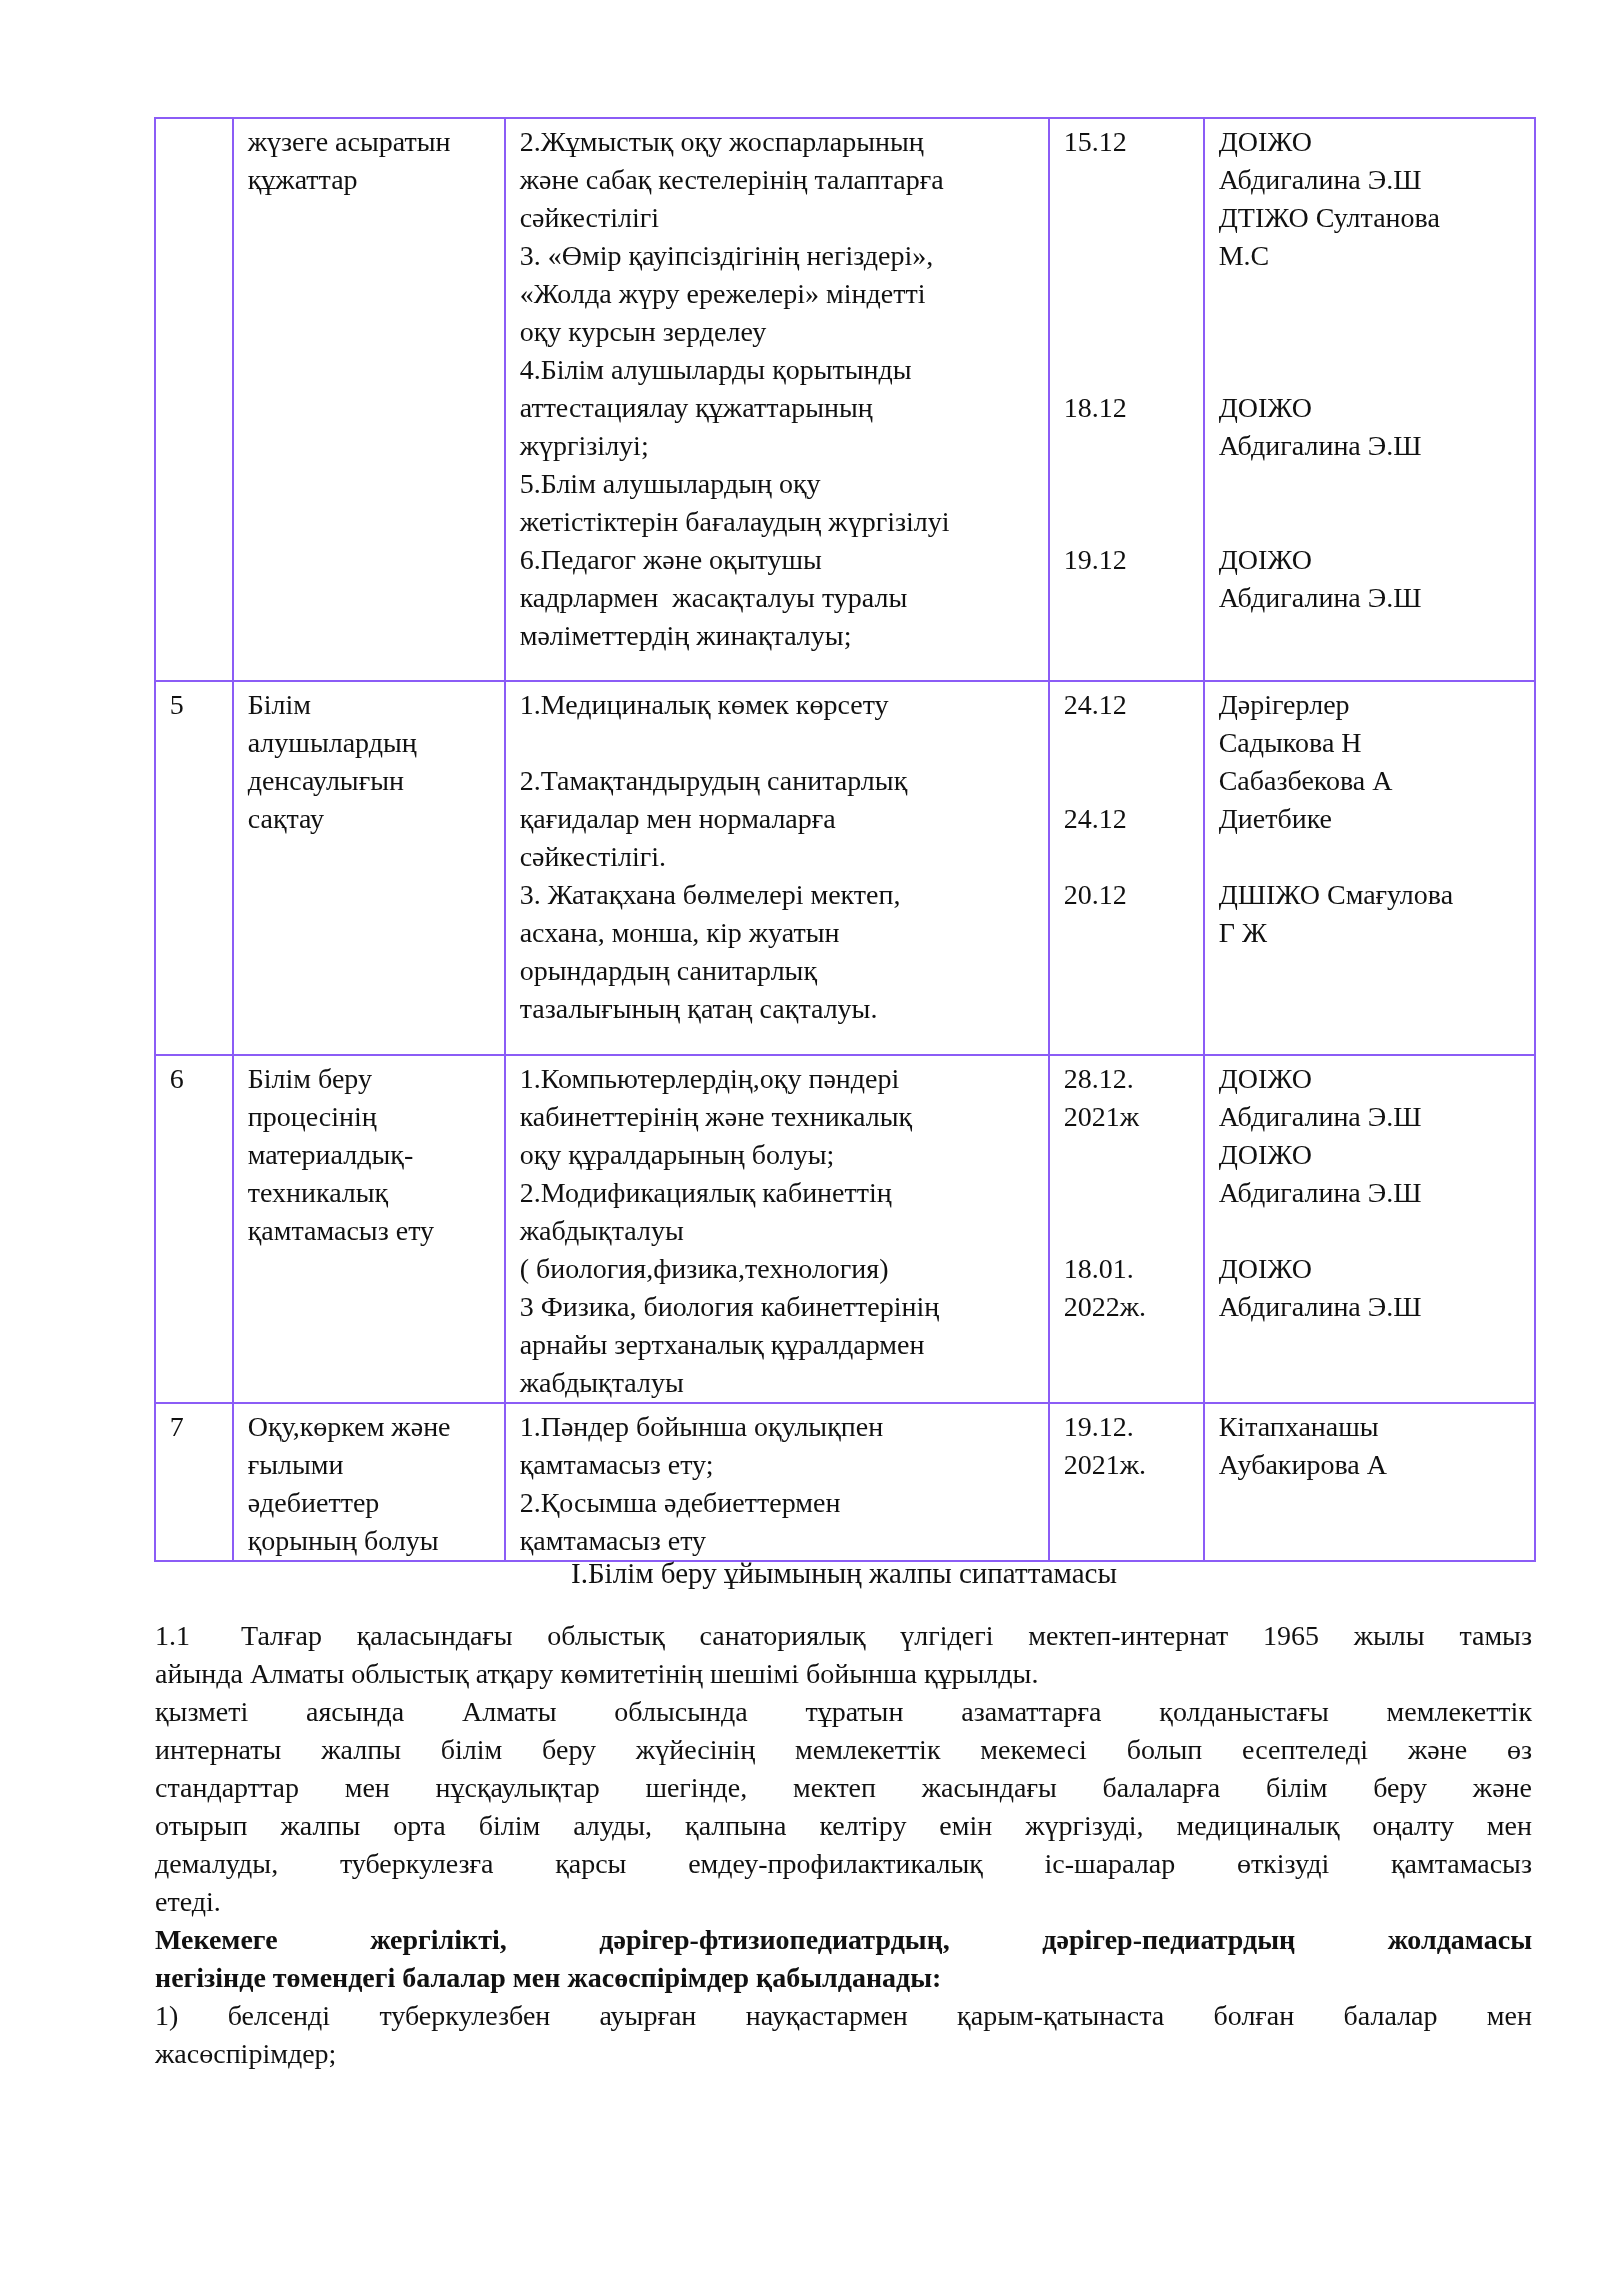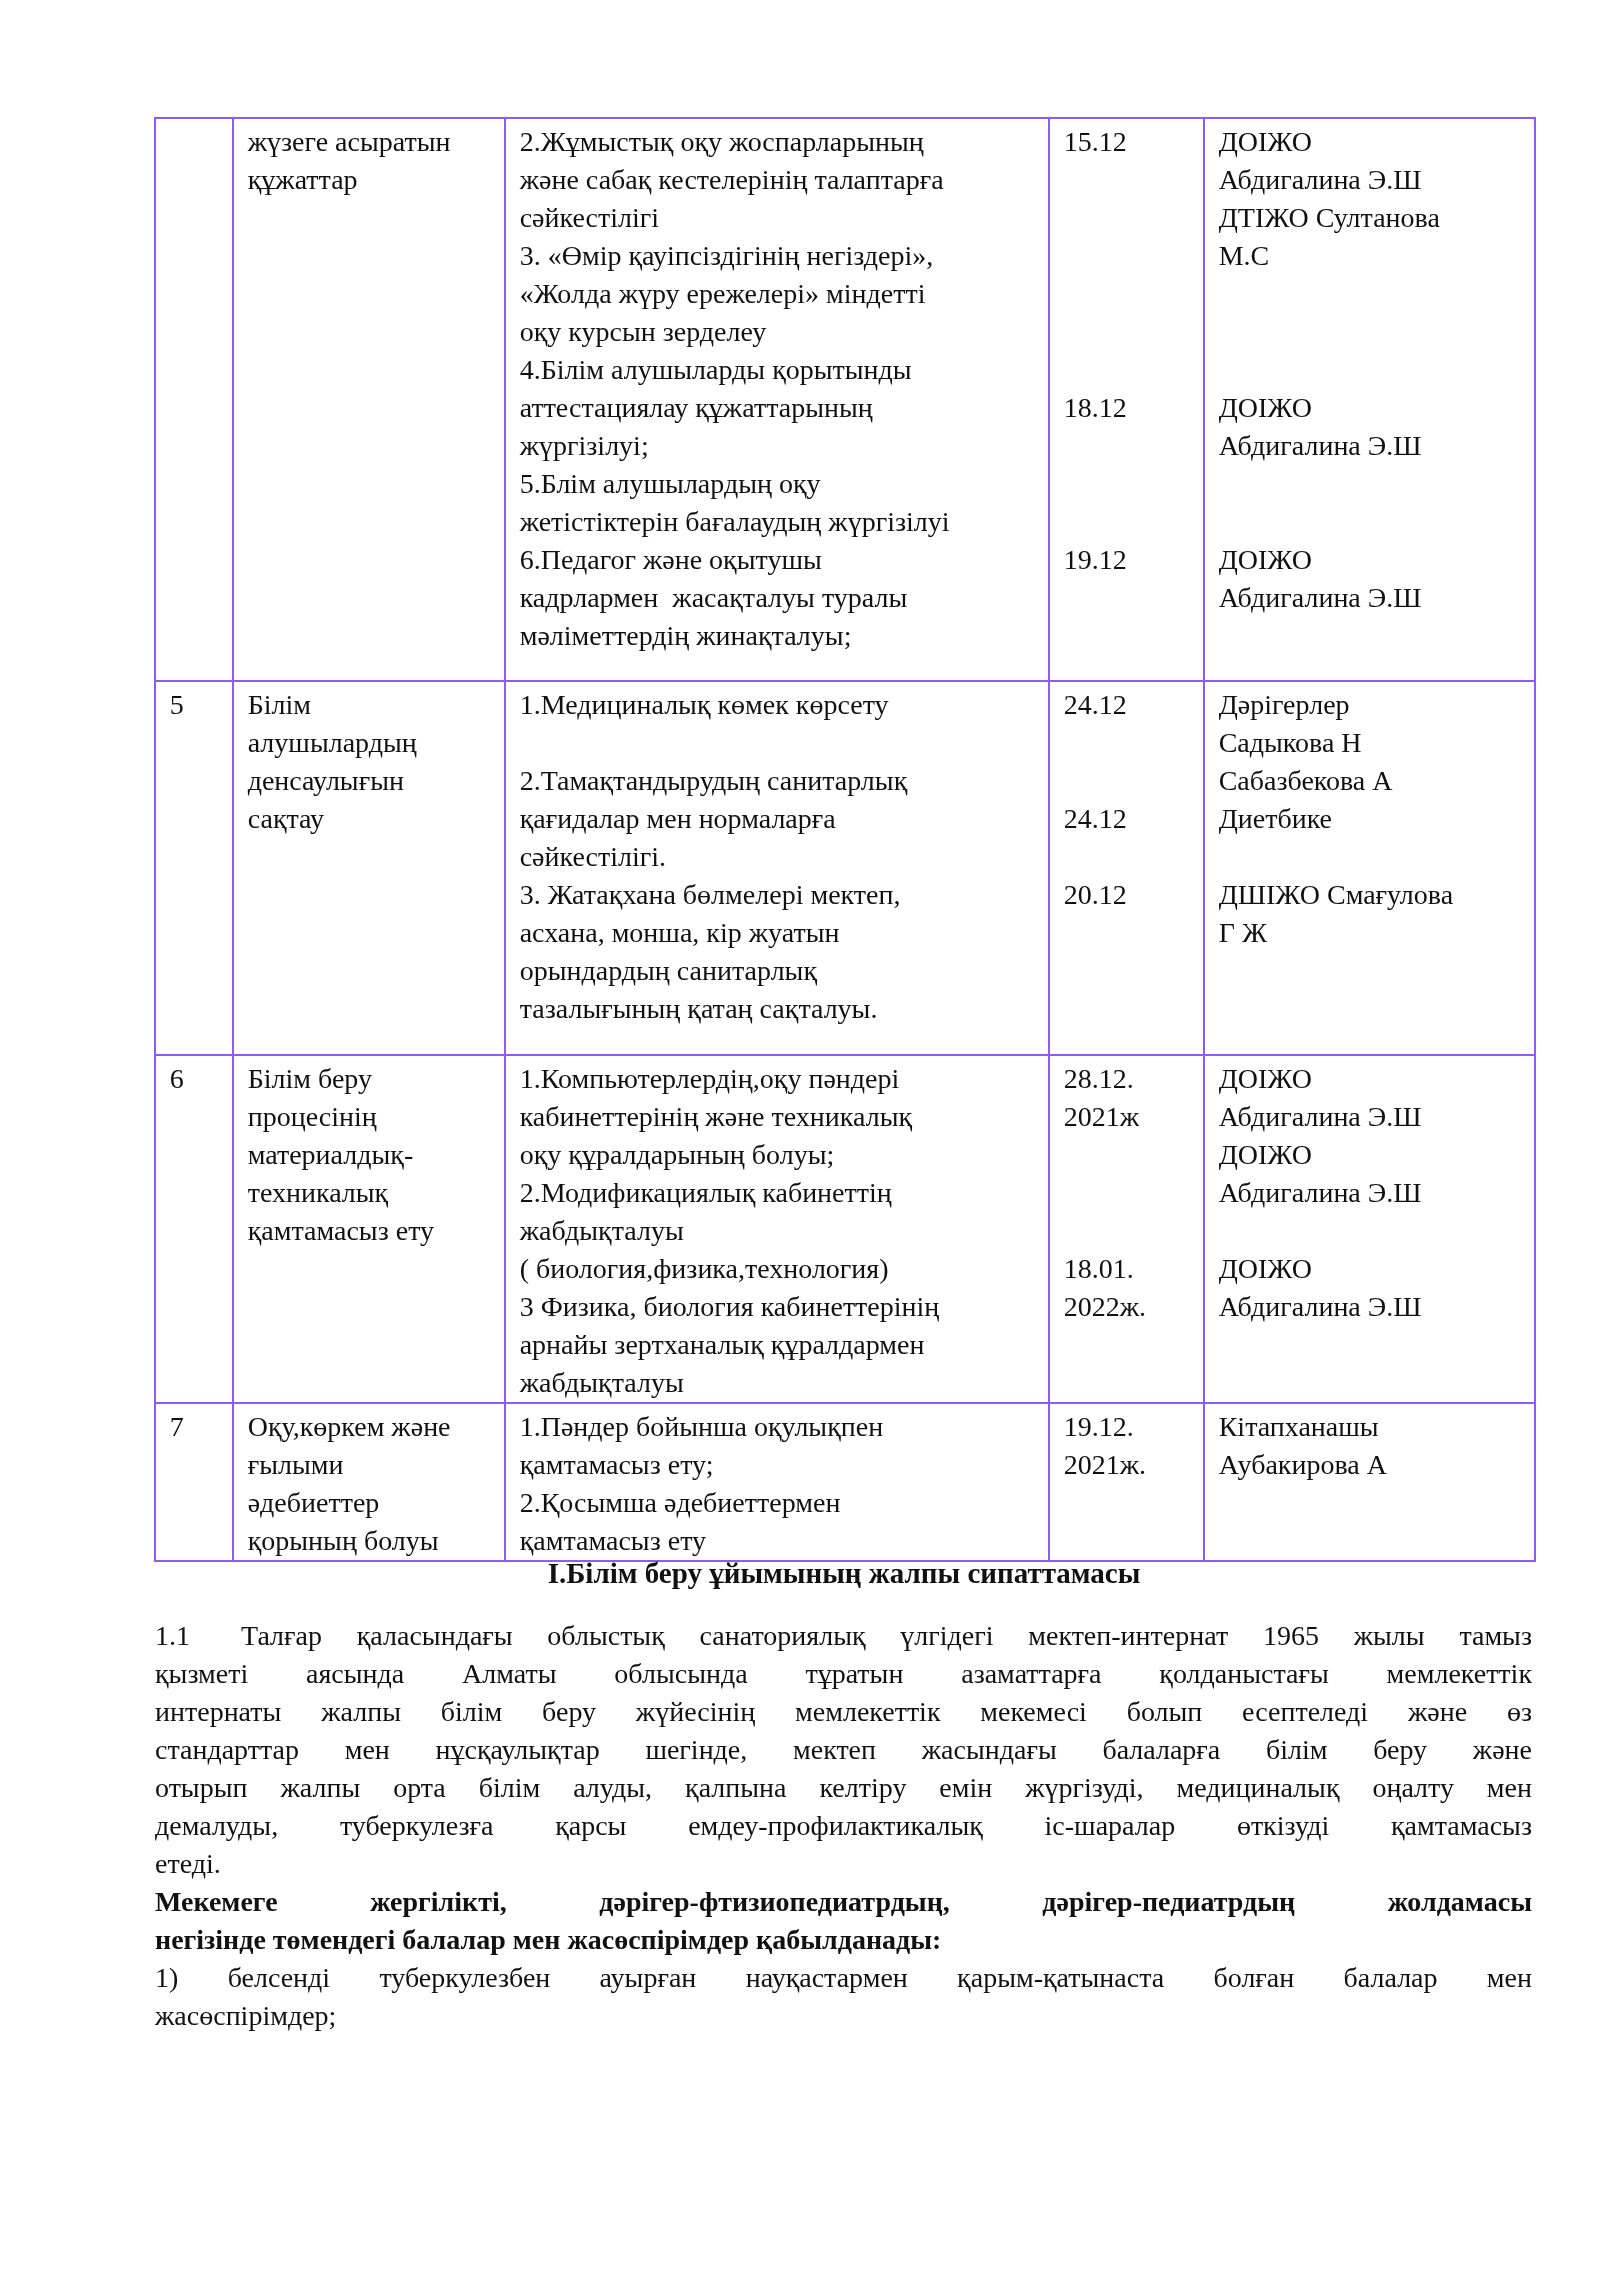--- a/index.html
+++ b/index.html
@@ -14,21 +14,21 @@
   col.c1 { width: 78px; } col.c2 { width: 272px; } col.c3 { width: 544px; }
   col.c4 { width: 155px; } col.c5 { width: 331px; }
   tr.r4 td { height: 557px; }
   tr.r5 td { height: 368px; }
   tr.r6 td { height: 331px; }
   tr.r7 td { height: 143px; }
   .line { display: block; white-space: pre; }
   .gap { display: block; height: 38px; }
 
   .section-title { position: absolute; left: 154px; top: 1555px; width: 1380px; text-align: center;
-                   font-weight: bold; font-size: 29px; line-height: 37px; }
+                   font-weight: normal; font-size: 29px; line-height: 37px; }
   .body-text { position: absolute; left: 155px; top: 1617px; width: 1377px;
                font-size: 28px; line-height: 38px; }
   .body-text p { margin: 0; text-align: justify; text-align-last: left; }
   .body-text .j { display: block; text-align: justify; text-align-last: justify; }
   .body-text .nl { display: block; }
   .bold { font-weight: bold; }
   .tab { display: inline-block; width: 51px; }
 </style>
 </head>
 <body>
@@ -204,20 +204,21 @@
           </td>
       </tr>
     </tbody>
   </table>
 
   <div class="section-title">I.Білім беру ұйымының жалпы сипаттамасы</div>
 
   <div class="body-text">
     <p>
       <span class="j"><span>1.1</span><span class="tab"></span><span>Талғар қаласындағы облыстық санаториялық үлгідегі мектеп-интернат 1965 жылы тамыз</span></span>
+      <span class="nl">айында Алматы облыстық атқару көмитетінің шешімі бойынша құрылды.</span>
     </p>
     <p id="p2">
         <span class="j">қызметі аясында Алматы облысында тұратын азаматтарға қолданыстағы мемлекеттік</span>
         <span class="j">интернаты жалпы білім беру жүйесінің мемлекеттік мекемесі болып есептеледі және өз</span>
         <span class="j">стандарттар мен нұсқаулықтар шегінде, мектеп жасындағы балаларға білім беру және</span>
         <span class="j">отырып жалпы орта білім алуды, қалпына келтіру емін жүргізуді, медициналық оңалту мен</span>
         <span class="j">демалуды, туберкулезға қарсы емдеу-профилактикалық іс-шаралар өткізуді қамтамасыз</span>
         <span class="nl">етеді.</span>
       </p>
     <p class="bold">

